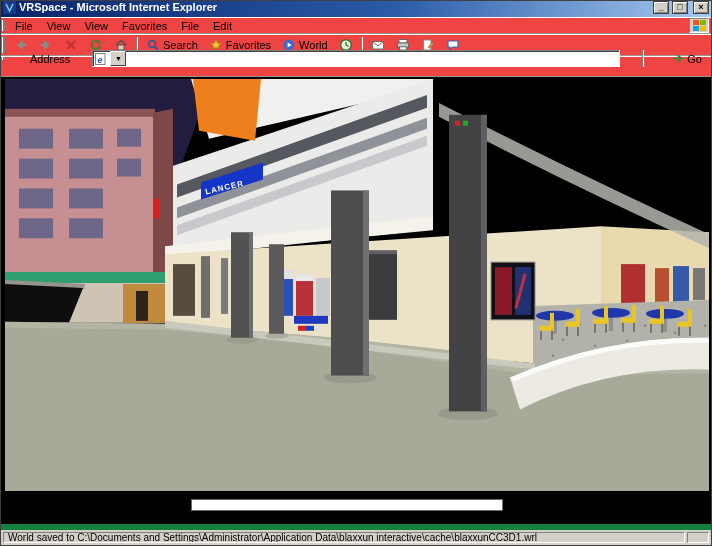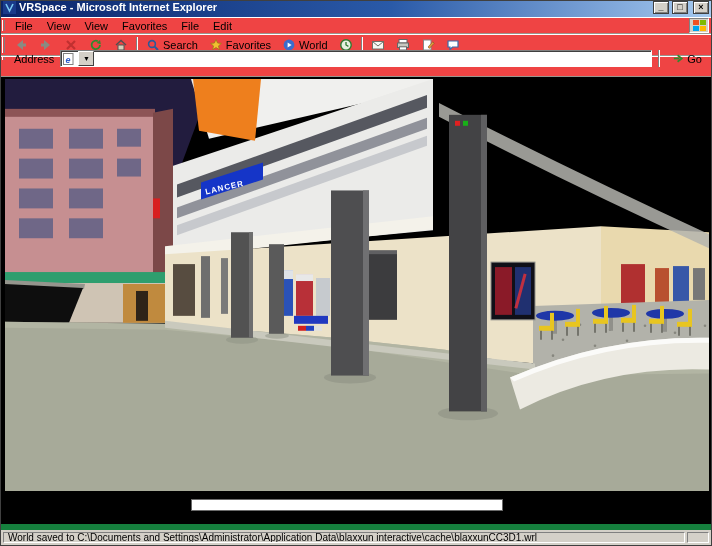--- a/index.html
+++ b/index.html
@@ -31,21 +31,21 @@
              border:1px solid; border-color:#808080 #fff #fff #808080;
              display:flex; align-items:center; justify-content:center; }
 
   .toolbar { height:22px; flex:0 0 22px; gap:1px; padding-right:2px; }
   .tbtn { display:flex; align-items:center; gap:3px; height:25px; padding:1px 4px;
           border:1px solid transparent; background:transparent; font-size:11px; color:#000;
           font-family:"Liberation Sans",sans-serif; }
   .tsep { width:2px; height:17px; margin:0 2px;
           border-left:1px solid #808080; border-right:1px solid #ffffff; }
 
-  .addressbar { height:21px; flex:0 0 21px; gap:4px; padding:0 3px 16px 0; }
+  .addressbar { height:21px; flex:0 0 21px; gap:20px; padding:0 3px 16px 0; }
   .addr-label { padding:0 2px; }
   .addr-field { flex:1; height:17px; background:#fff; display:flex; align-items:center; gap:3px;
                 border:1px solid; border-color:#808080 #fff #fff #808080;
                 box-shadow: inset 1px 1px 0 #404040; padding:0 1px; }
   .addr-input { flex:1; border:none; outline:none; font:11px "Liberation Sans",sans-serif; height:13px; }
   .addr-drop { width:16px; height:15px; background:#d4d0c8; border:1px solid;
                border-color:#fff #404040 #404040 #fff; font-size:7px; line-height:13px; text-align:center; }
   .go-btn { display:flex; align-items:center; gap:2px; padding:1px 5px; height:22px; }
 
   

